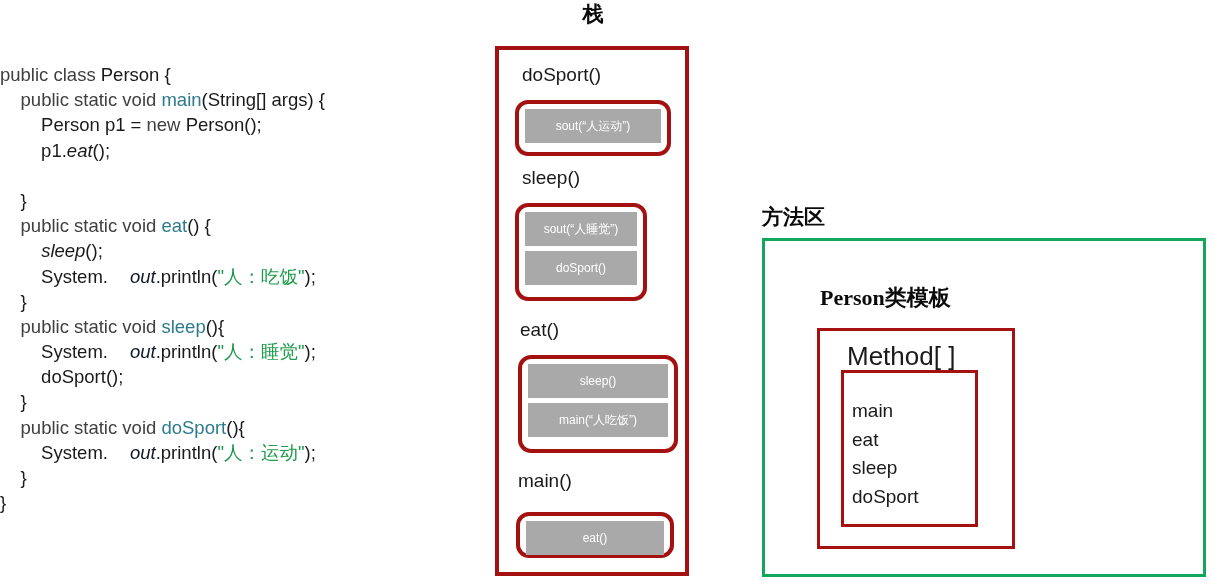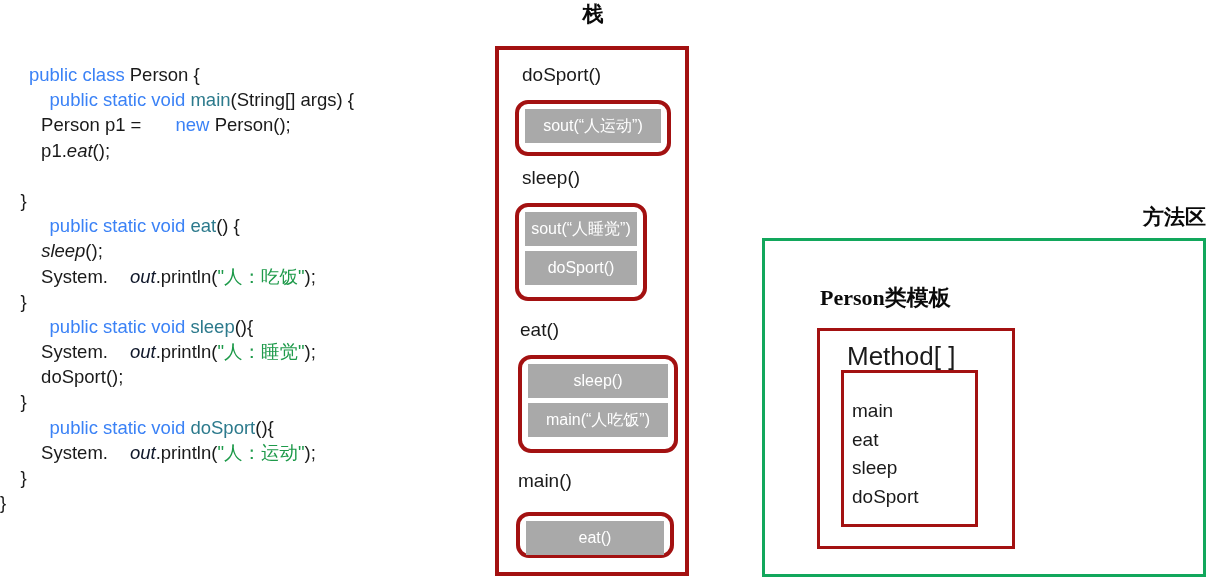--- a/index.html
+++ b/index.html
@@ -20,21 +20,21 @@
     position: absolute;
     left: 0px;
     top: 62px;
     width: 470px;
     font-size: 18.5px;
     line-height: 25.2px;
     color: #1a1a1a;
     white-space: pre;
   }
   .code-line { height: 25.2px; }
-  .kw   { color: #3b82f6; padding-left: 29px; }
+  .kw   { color: #404040; }
   .meth { color: #2c7a8c; }
   .ital { font-style: italic; }
   .purp { color: #0f172a; font-style: italic; margin-left: 22px; }
   .str  { color: #1e9a4a; }
   .quote{ color: #1e9a4a; }
   .plain{ color: #1a1a1a; }
   .blank { height: 25.2px; }
 
   
   #stack-title {
@@ -68,36 +68,36 @@
     position: absolute;
     border: 4px solid #a31111;
     border-radius: 13px;
     box-sizing: border-box;
     background: #fff;
     padding: 5px 6px;
   }
   .cell {
     background: #a9a9a9;
     color: #ffffff;
-    font-size: 16px;
+    font-size: 12px;
     text-align: center;
     height: 34px;
     line-height: 34px;
     overflow: hidden;
     white-space: nowrap;
   }
   .cell + .cell { margin-top: 5px; }
 
   
   #method-title {
     position: absolute;
     left: 762px;
     top: 203px;
     width: 444px;
-    text-align: right;
+    text-align: left;
     font-family: "DejaVu Sans", sans-serif;
     font-weight: bold;
     font-size: 21px;
     color: #0a0a0a;
   }
   #method-box {
     position: absolute;
     left: 762px;
     top: 238px;
     width: 444px;

